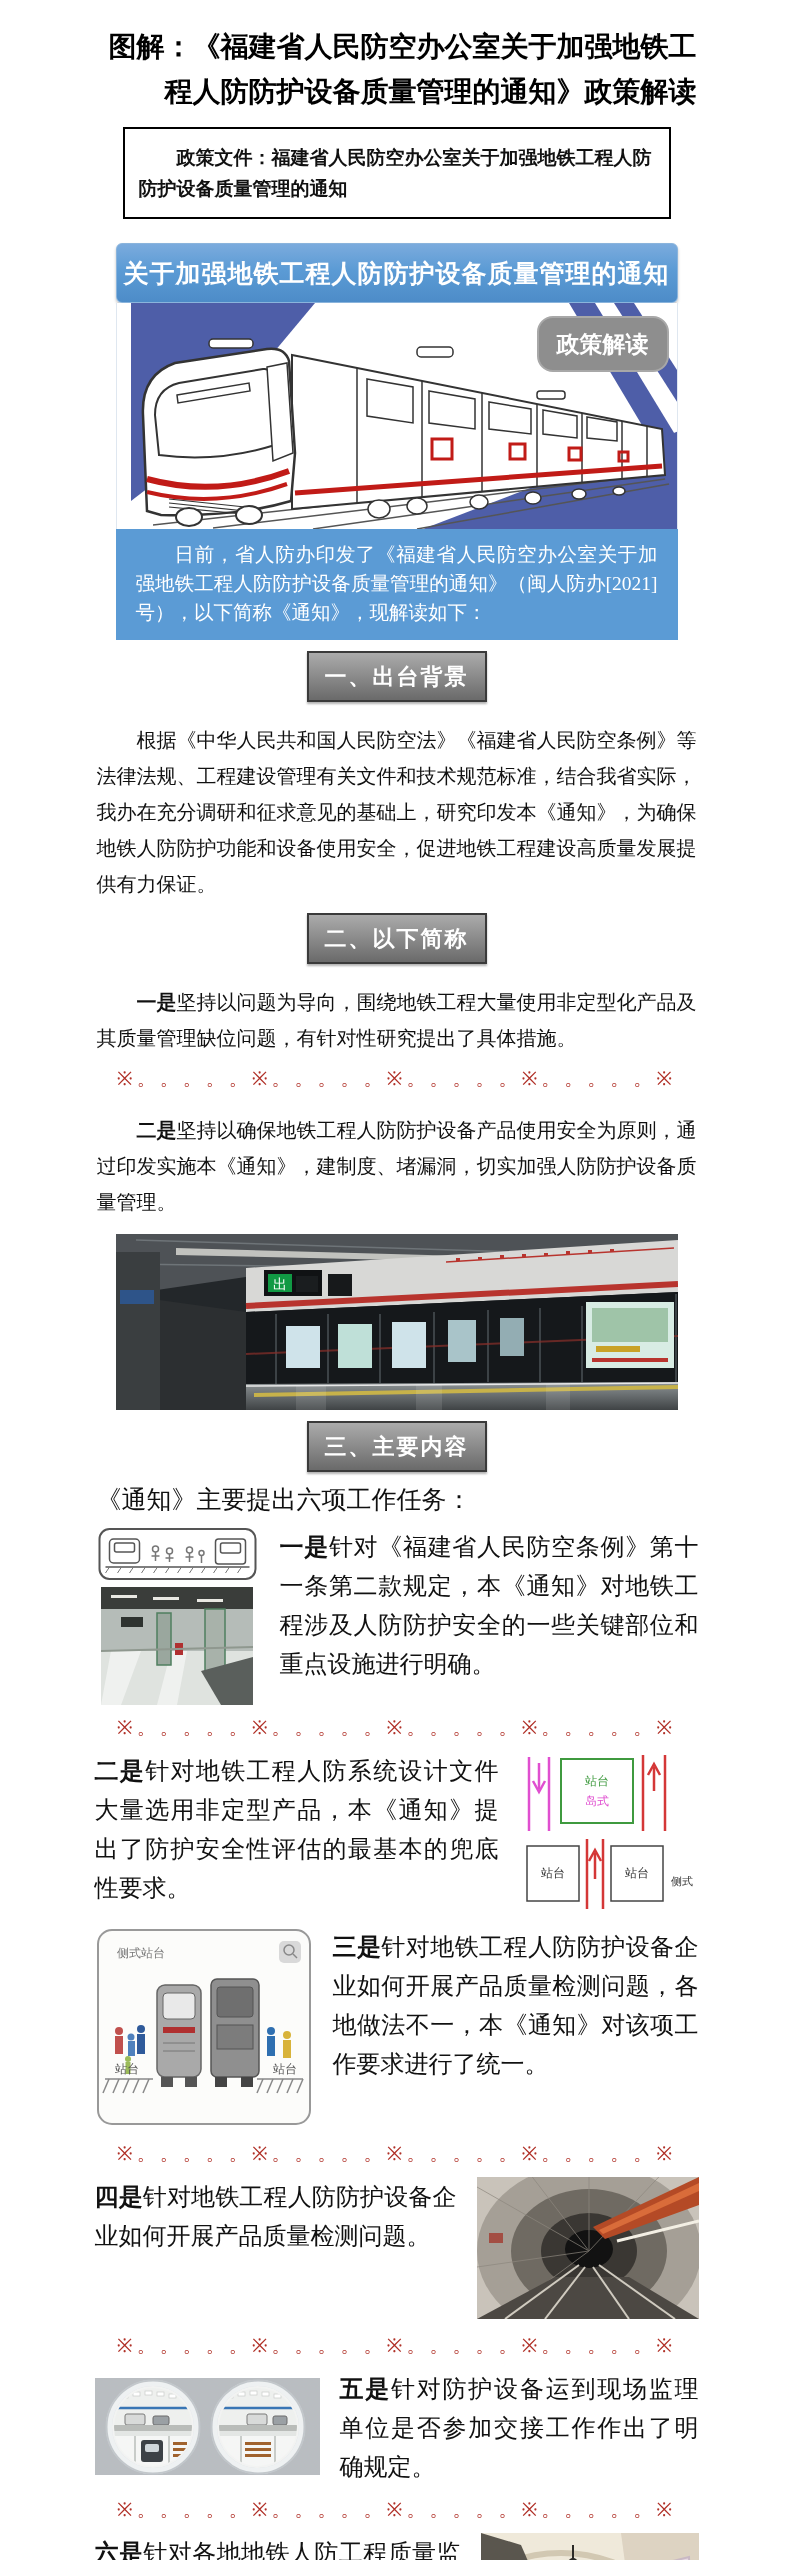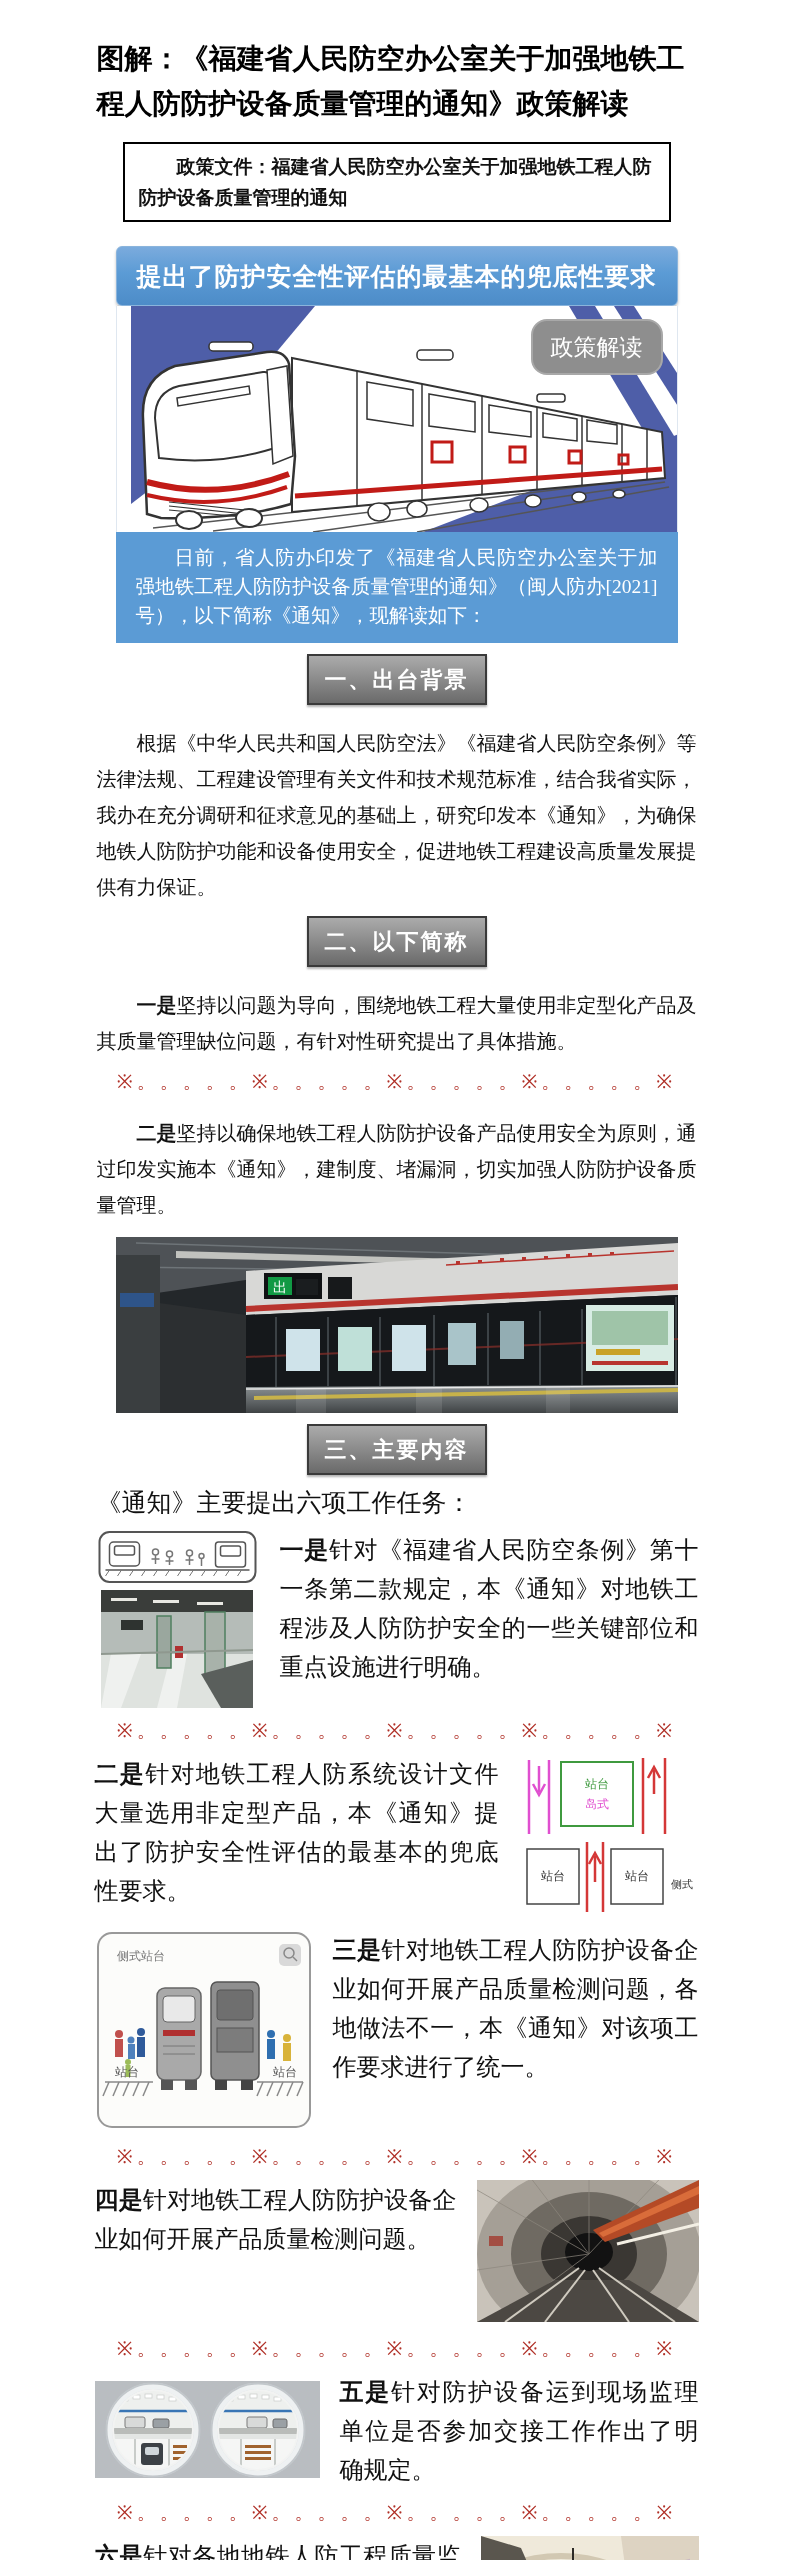--- a/index.html
+++ b/index.html
@@ -1,35 +1,35 @@
 <!DOCTYPE html>
 <html><head>
 <meta charset="utf-8">
 <style>
   html,body{margin:0;padding:0;background:#fff;}
   .page{width:793px;margin:0 auto;background:#fff;color:#111;
         font-family:"Liberation Serif",serif;overflow:hidden;}
-  .doc-title{width:600px;margin:16px auto;padding-top:20px;text-align:left;
+  .doc-title{width:600px;margin:4px auto;padding-top:20px;text-align:right;
         font-family:"Liberation Sans",sans-serif;font-weight:bold;
         font-size:28px;line-height:45px;color:#000;}
   .policy-box{width:516px;margin:13px auto 0;border:2px solid #000;
-        padding:7px 14px;font-family:"Liberation Sans",sans-serif;
+        padding:13px 14px;font-family:"Liberation Sans",sans-serif;
         font-weight:bold;font-size:19px;line-height:31px;text-indent:2em;}
   .banner{width:562px;margin:24px auto 0;}
   .banner-bar{height:58px;border-radius:6px;border:1px solid #8ab4dc;
         background:linear-gradient(180deg,#7babdd 0%,#5b9bd5 45%,#4d8cc8 100%);
         display:flex;align-items:center;justify-content:center;color:#fff;
         font-family:"Liberation Sans",sans-serif;font-weight:bold;font-size:25px;
         letter-spacing:1px;box-shadow:0 2px 3px rgba(0,0,0,.25);}
   .illustration{position:relative;height:226px;background:#fff;overflow:hidden;
         border-left:1px solid #dfe7f0;border-right:1px solid #dfe7f0;}
-  .badge{position:absolute;top:13px;right:14px;width:128px;height:52px;
+  .badge{position:absolute;top:13px;right:8px;width:128px;height:52px;
         background:#8e8e8e;border:2px solid #a8a8a8;border-radius:16px;
         display:flex;align-items:center;justify-content:center;color:#fff;
-        font-family:"Liberation Sans",sans-serif;font-weight:normal;font-size:23px;}
+        font-family:"Liberation Sans",sans-serif;font-weight:bold;font-size:23px;}
   .banner-blue{background:#5b9bd5;color:#fff;padding:11px 20px 13px;
         font-size:19.5px;line-height:29px;text-indent:2em;text-align:justify;}
   .sec-head{width:176px;height:47px;margin:11px auto;border:2px solid #3a3a3a;
         background:linear-gradient(180deg,#ababab,#6a6a6a);
         display:flex;align-items:center;justify-content:center;color:#fff;
         font-family:Liberation Mono, monospace;font-weight:bold;font-size:22px;
         letter-spacing:2px;box-shadow:0 2px 2px rgba(0,0,0,.3);}
   .body-p{width:600px;margin:20px auto 0;font-size:20px;line-height:36px;
         text-align:justify;text-indent:2em;}
   .sep{width:620px;margin:9px auto 3px;text-align:center;color:#b03027;
@@ -46,21 +46,21 @@
 </head>
 <body>
 
 <div class="page">
 
   <div class="doc-title">图解：《福建省人民防空办公室关于加强地铁工程人防防护设备质量管理的通知》政策解读</div>
 
   <div class="policy-box">政策文件：福建省人民防空办公室关于加强地铁工程人防防护设备质量管理的通知</div>
 
   <div class="banner">
-    <div class="banner-bar">提出了防护安全性评估的最基本的兜底性要求</div>
+    <div class="banner-bar">关于加强地铁工程人防防护设备质量管理的通知</div>
 
     <div class="illustration">
       <svg width="562" height="226" viewBox="0 0 562 226">
 
         <g fill="#4e5ea8">
           <polygon points="14,0 198,0 66,158 14,198"></polygon>
           <polygon points="452,0 478,0 562,138 562,184"></polygon>
           <polygon points="497,0 517,0 562,70 562,102"></polygon>
           <polygon points="562,128 562,226 306,226"></polygon>
         </g>

